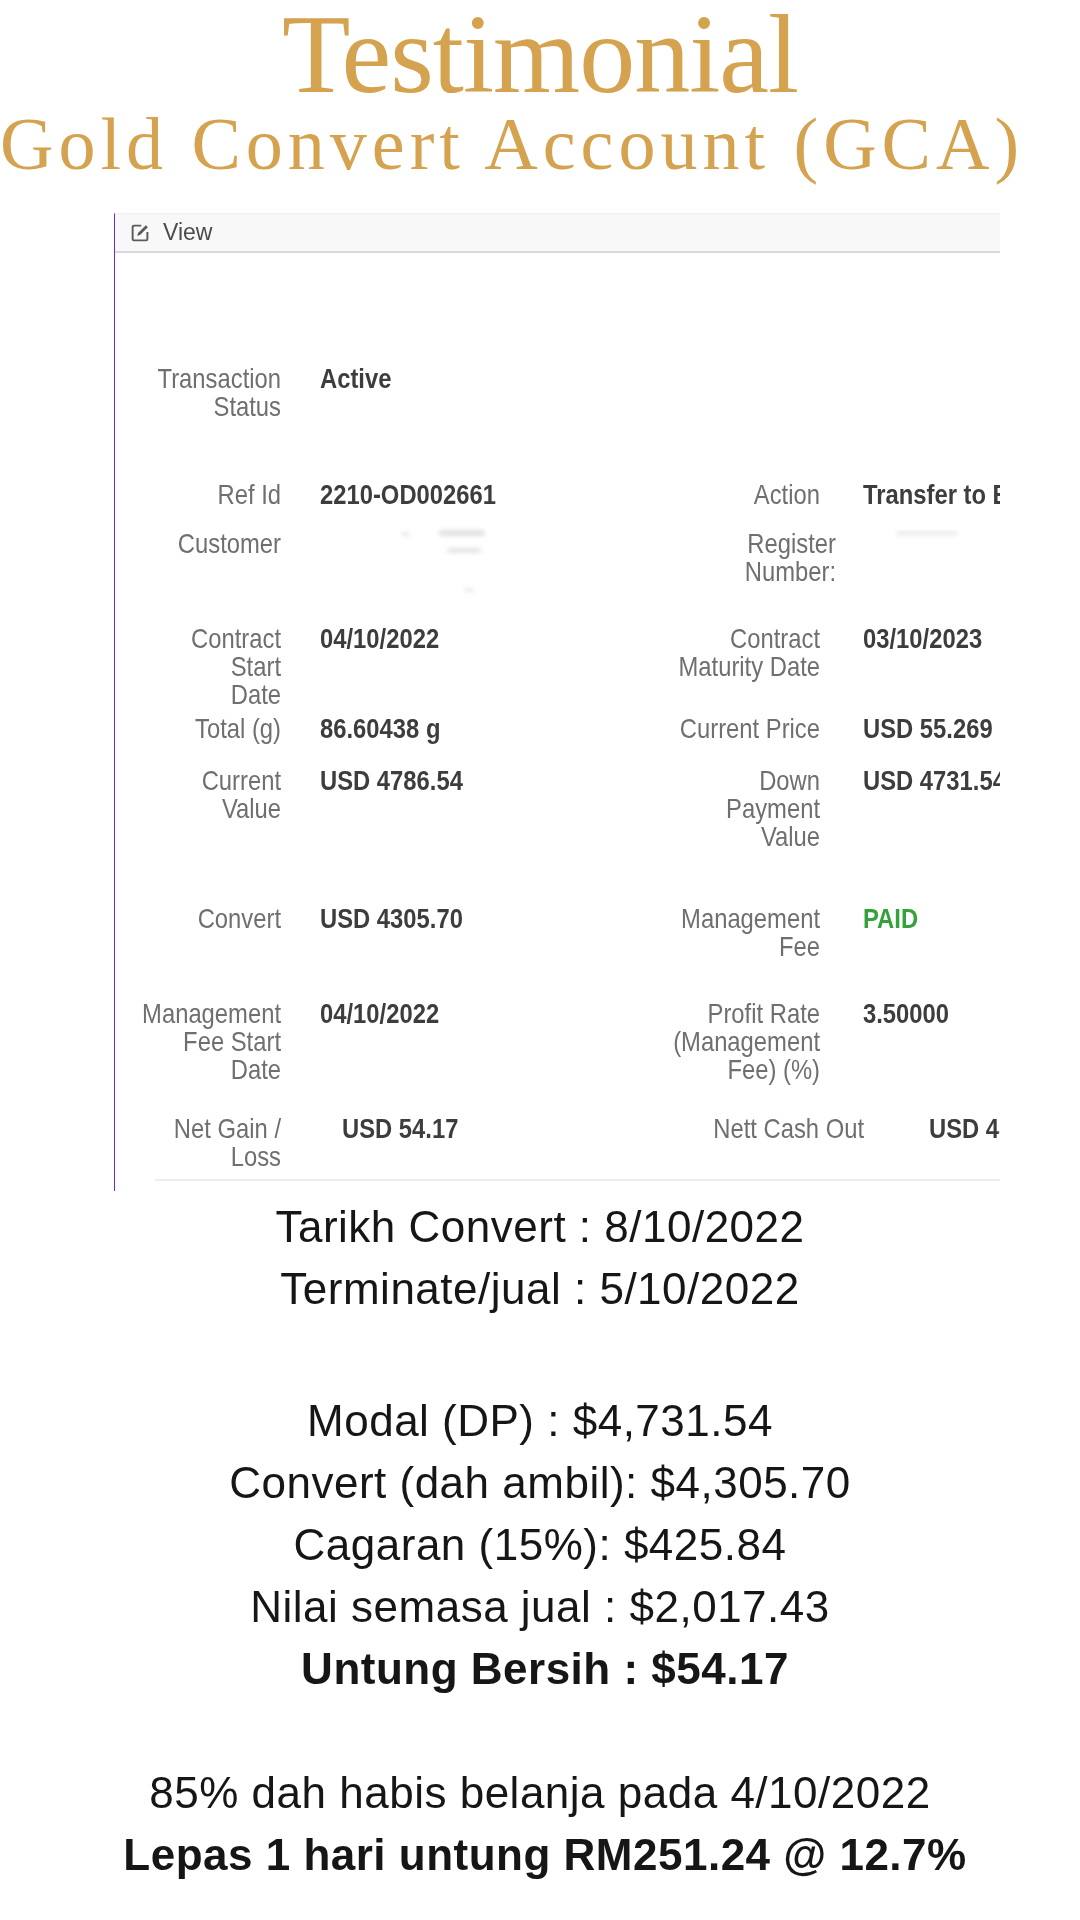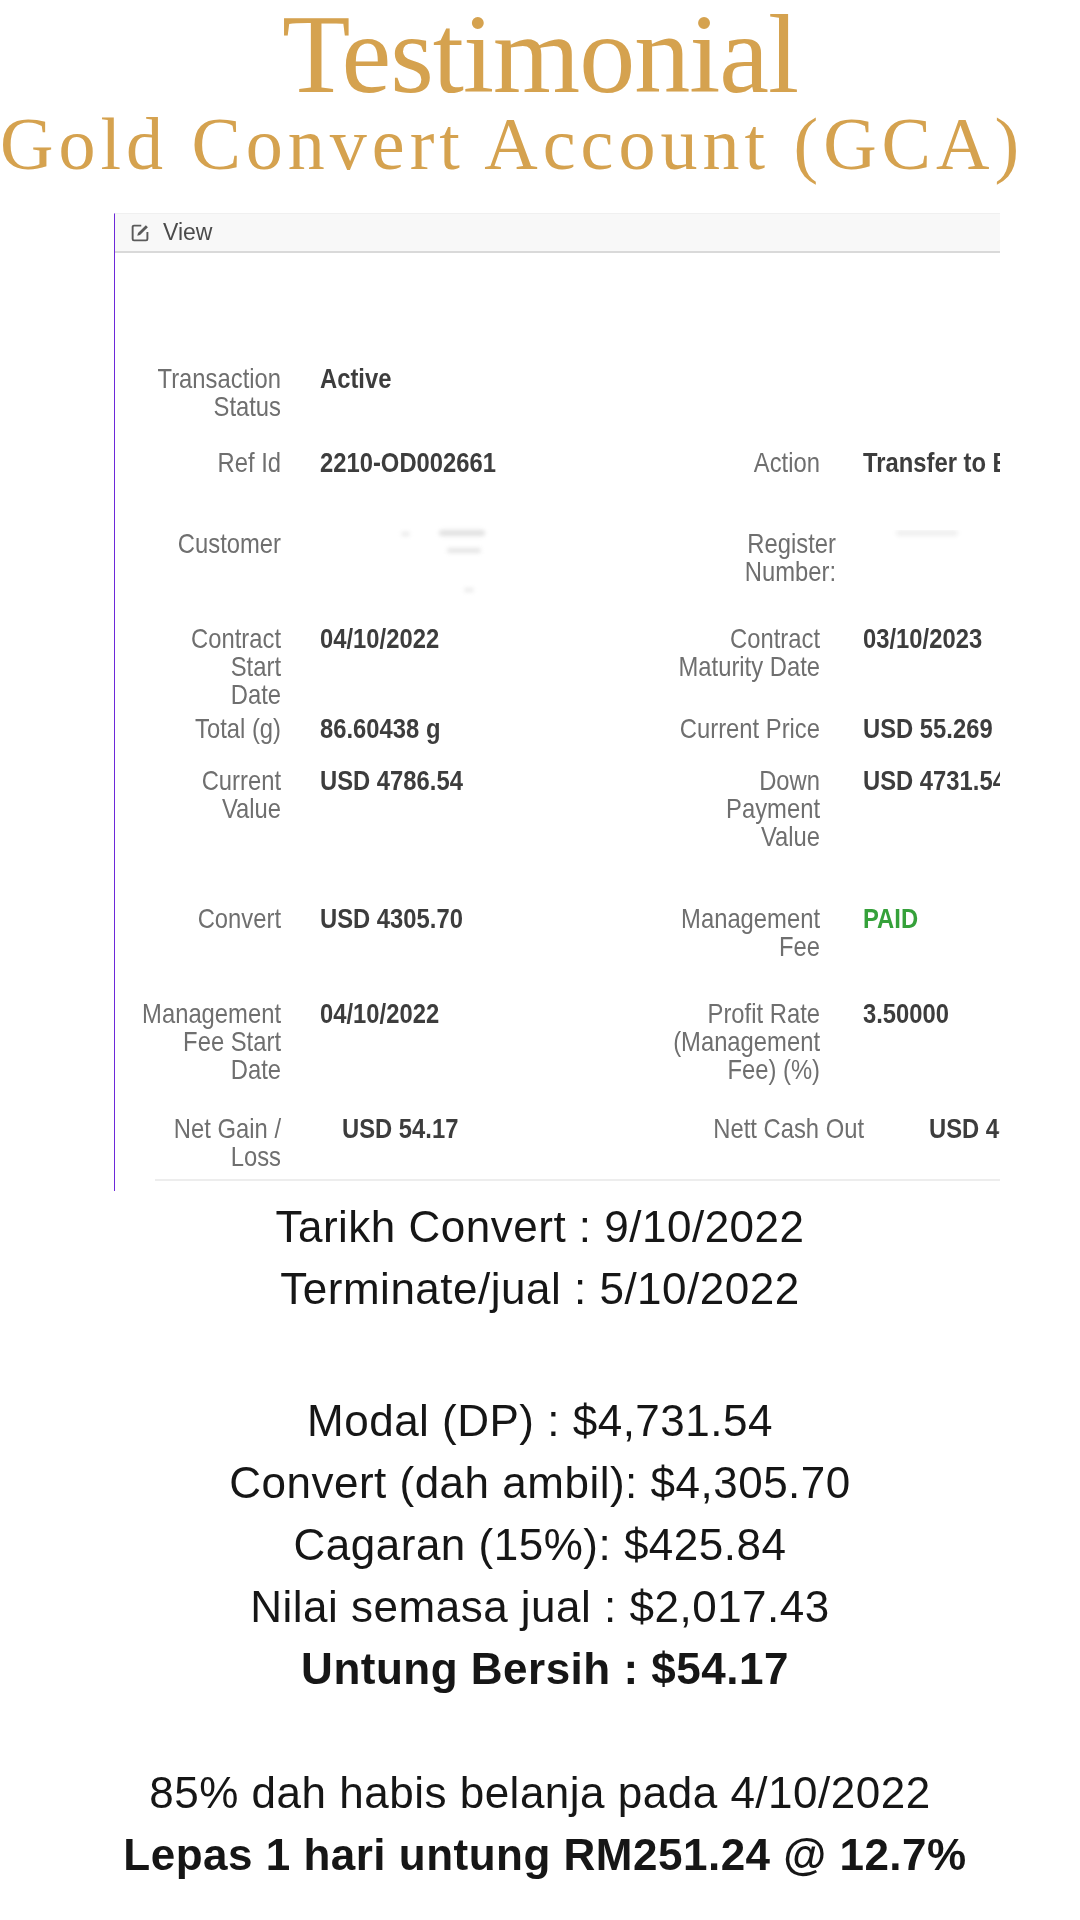--- a/index.html
+++ b/index.html
@@ -79,21 +79,21 @@
     <span class="view-title">View</span>
   </div>
   <div class="card-body" id="card-rows">
       <div class="frow" style="top: 112px;">
         <div class="lab">Transaction
 Status</div>
         <div class="val l"><span>Active</span></div>
         <div class="lab"></div>
         <div class="val r"></div>
       </div>
-      <div class="frow" style="top: 196px;">
+      <div class="frow" style="top: 228px;">
         <div class="lab">Ref Id</div>
         <div class="val l"><span>2210-OD002661</span></div>
         <div class="lab">Action</div>
         <div class="val r"><span>Transfer to Ban</span></div>
       </div>
       <div class="frow" style="top: 277px; gap: 8px;">
         <div class="lab">Customer</div>
         <div class="val l"><span></span><i class="sm sm1"></i><i class="sm sm2"></i><i class="sm sm3"></i><i class="sm sm4"></i></div>
         <div class="lab">Register
 Number:</div>
@@ -142,21 +142,21 @@
 Loss</div>
         <div class="val l"><span>USD 54.17</span></div>
         <div class="lab">Nett Cash Out</div>
         <div class="val r"><span>USD 480.01</span></div>
       </div>
     </div>
   <div class="card-divider"></div>
 </div>
 
 <div class="sblock b1">
-    <div class="sline">Tarikh Convert : 9/10/2022</div>
+    <div class="sline">Tarikh Convert : 8/10/2022</div>
     <div class="sline">Terminate/jual : 5/10/2022</div>
   </div>
 <div class="sblock b2">
     <div class="sline">Modal (DP) : $4,731.54</div>
     <div class="sline">Convert (dah ambil): $4,305.70</div>
     <div class="sline">Cagaran (15%): $425.84</div>
     <div class="sline">Nilai semasa jual : $2,017.43</div>
     <div class="sline bold">Untung Bersih : $54.17</div>
   </div>
 <div class="sblock b3">

